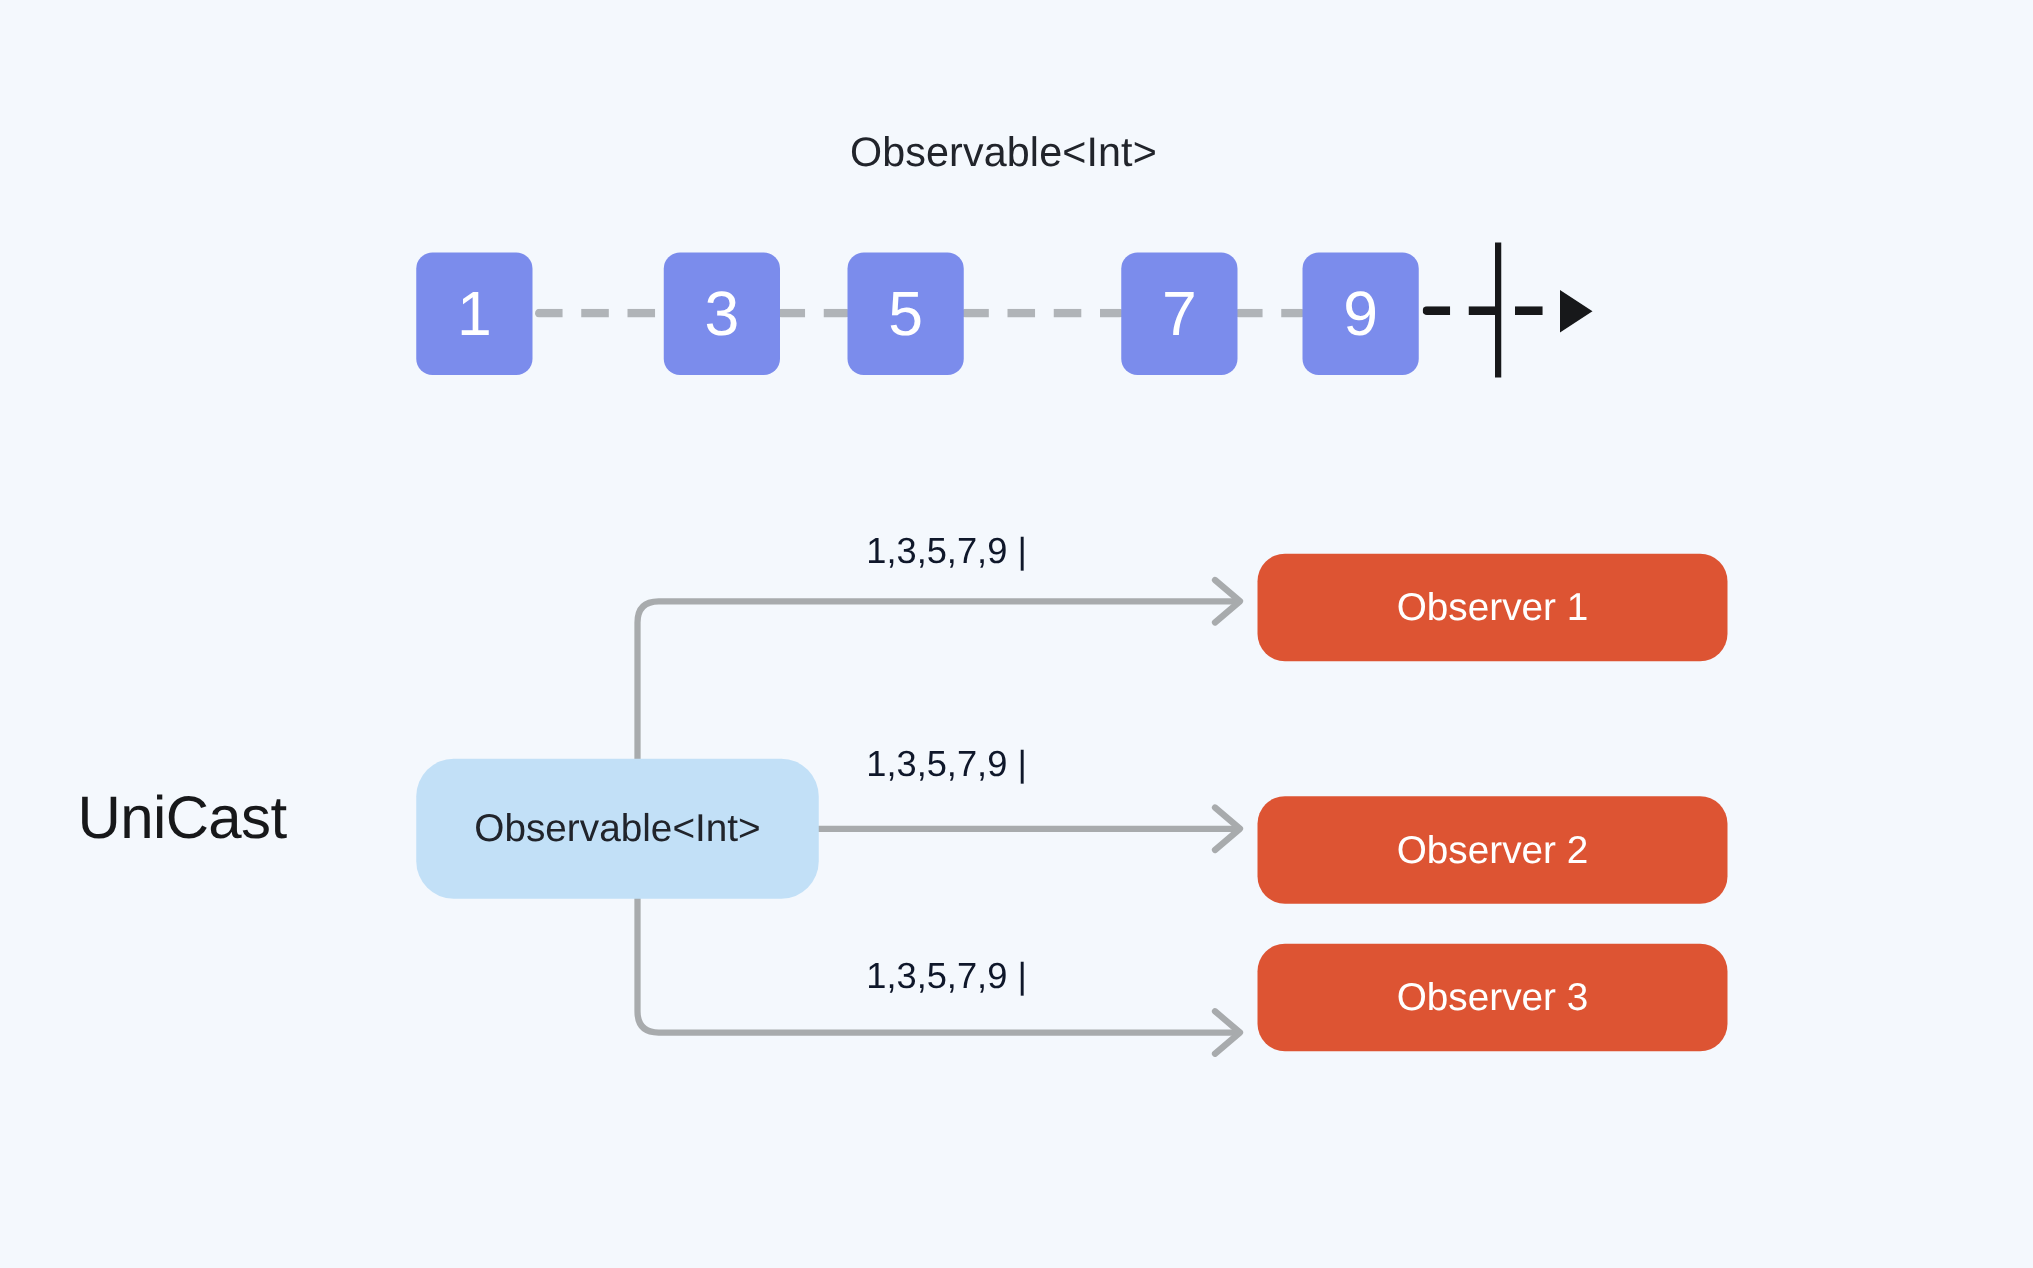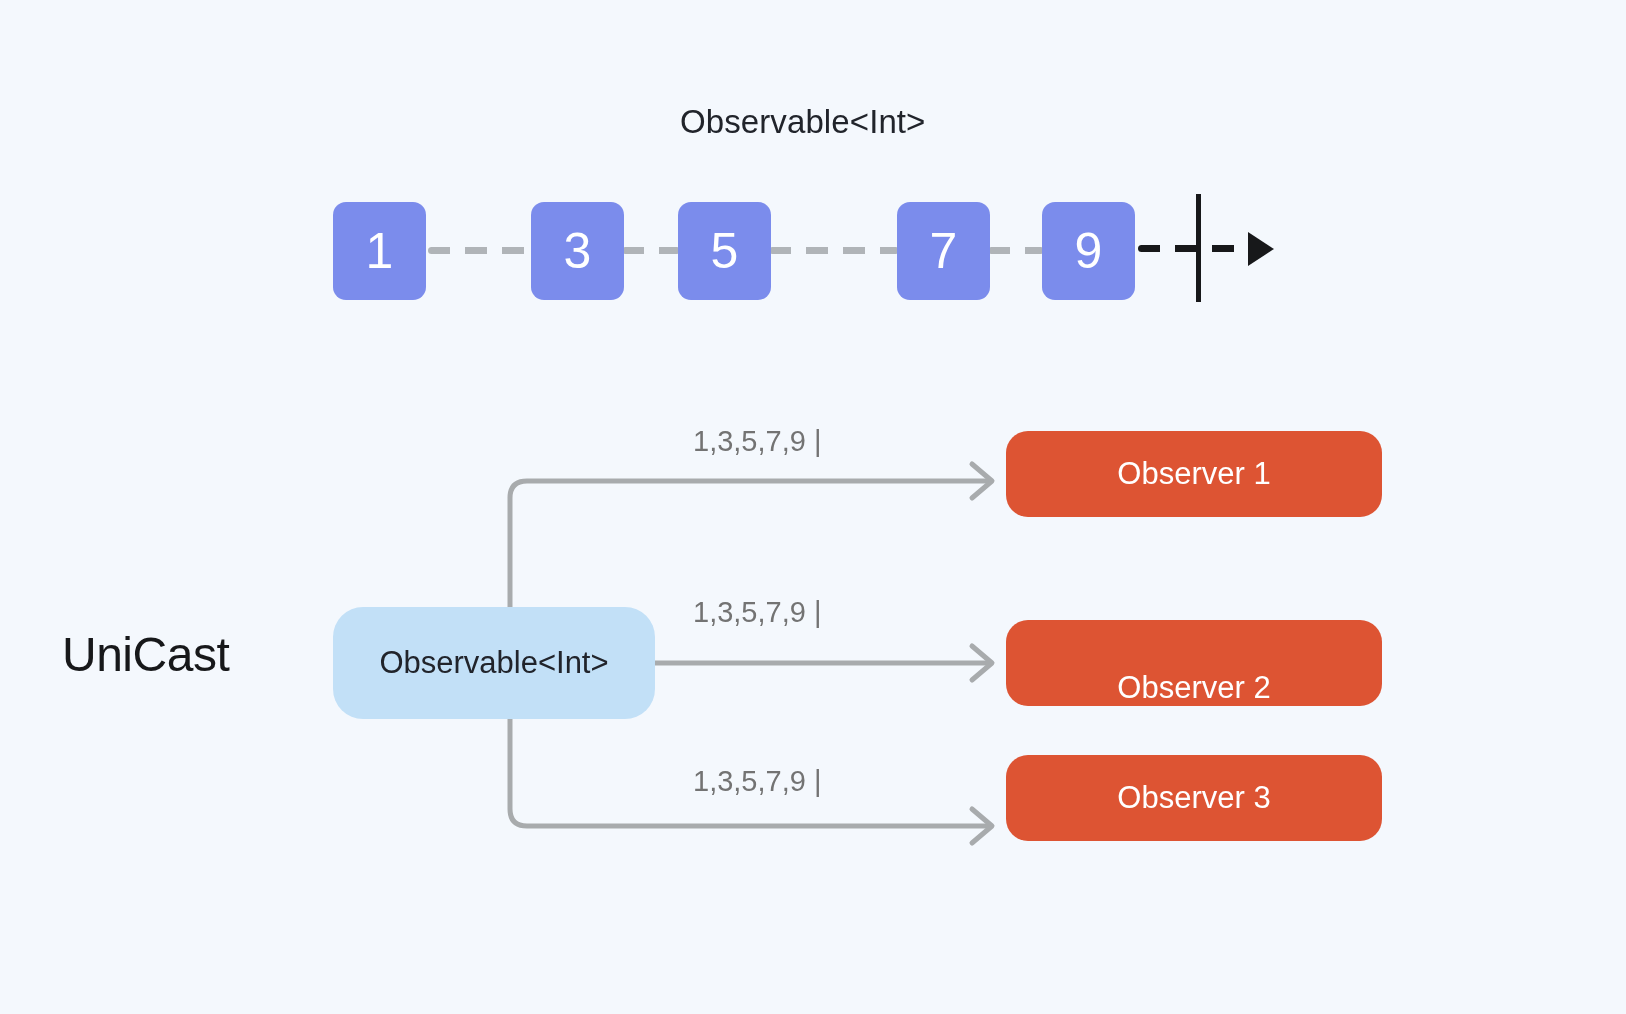--- a/index.html
+++ b/index.html
@@ -115,28 +115,28 @@
     height: 86px;
     background: #dd5433;
     border-radius: 22px;
     display: flex;
     align-items: center;
     justify-content: center;
     color: #ffffff;
     font-size: 31px;
     z-index: 3;
   }
-  #observer-pill-1 { top: 431px; }
-  #observer-pill-2 { top: 620px; align-items: flex-end; }
+  #observer-pill-1 { top: 443px; }
+  #observer-pill-2 { top: 637px; }
   #observer-pill-3 { top: 755px; }
 
   .edge-label {
     position: absolute;
     font-size: 29px;
-    color: #737373;
+    color: #0f172a;
     white-space: nowrap;
     z-index: 4;
   }
   #edge-label-1 { left: 693px; top: 425px; }
   #edge-label-2 { left: 693px; top: 596px; }
   #edge-label-3 { left: 693px; top: 765px; }
 
   #connectors {
     position: absolute;
     left: 0;

